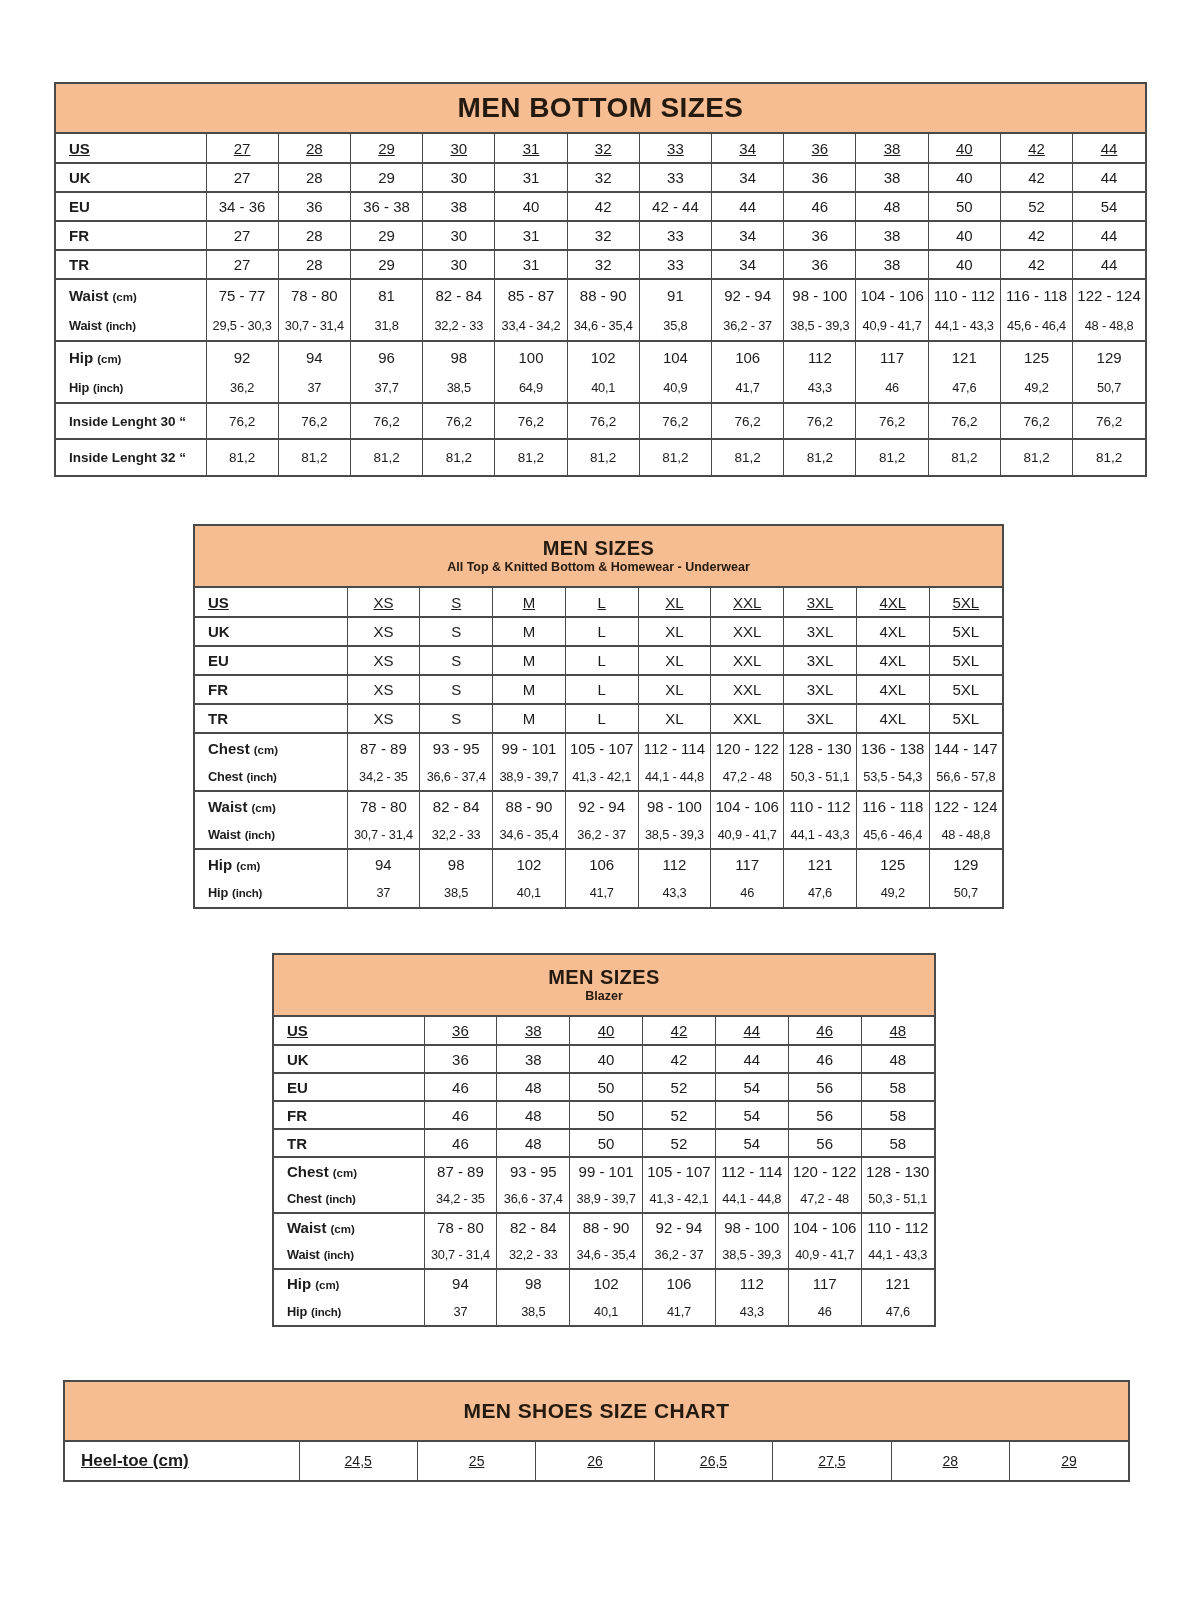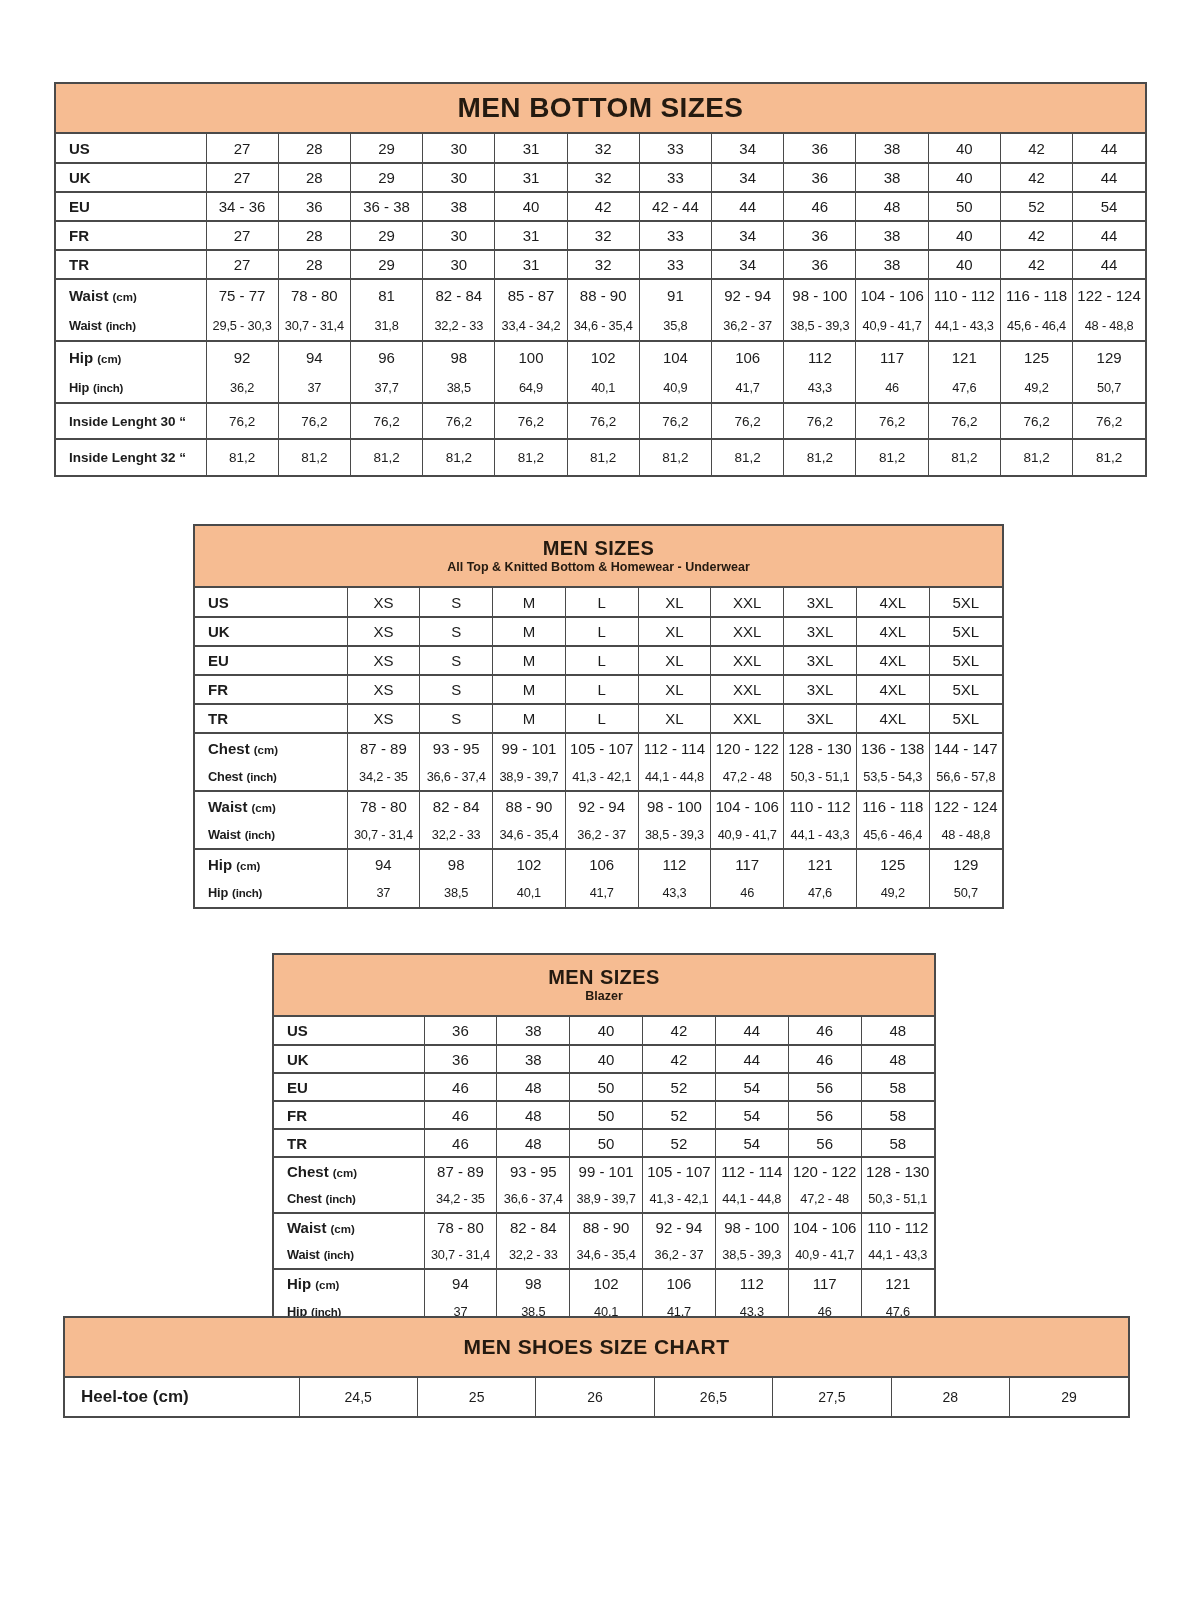--- a/index.html
+++ b/index.html
@@ -10,39 +10,39 @@
   }
   *{box-sizing:border-box;margin:0;padding:0;}
   html,body{background:#ffffff;}
   body{font-family:"Liberation Sans", sans-serif;color:var(--ink);}
   .page{position:relative;width:1200px;height:1605px;background:#ffffff;overflow:hidden;}
 
   .chart{position:absolute;border:2px solid var(--border);background:#ffffff;}
   #t0{left:54px;top:82px;width:1093px;}
   #t1{left:193px;top:524px;width:811px;}
   #t2{left:272px;top:953px;width:664px;}
-  #t3{left:63px;top:1316px;width:1067px;}
+  #t3{left:63px;top:1380px;width:1067px;}
 
   .band{background:var(--peach);border-bottom:2px solid var(--border);
         display:flex;flex-direction:column;justify-content:center;align-items:center;}
   #t0 .band{height:50px;}
   #t1 .band{height:62px;}
   #t2 .band{height:62px;}
   #t3 .band{height:60px;}
   .title{font-weight:700;color:var(--title);letter-spacing:.4px;}
   #t0 .title{font-size:28px;}
   #t1 .title,#t2 .title{font-size:20px;line-height:1.15;}
   #t3 .title{font-size:21px;}
   .subtitle{font-weight:700;color:var(--title);font-size:12.5px;line-height:1.2;}
   .subtitle:empty{display:none;}
 
   table{width:100%;border-collapse:collapse;table-layout:fixed;}
   td{text-align:center;vertical-align:middle;white-space:nowrap;overflow:hidden;
      border-top:2px solid var(--border);color:var(--ink);}
-  tbody tr:first-child td{border-top:none;}
+  tbody tr:first-child td{border-top:none;text-decoration:underline;}
   tr.nosep td{border-top:none;}
   td + td{border-left:1px solid var(--border);}
 
   td.label{text-align:left;padding-left:13px;font-weight:700;font-size:15px;}
   .unit{font-size:11.5px;font-weight:600;margin-left:4px;}
   .unit:empty{display:none;}
 
   .r-size td{height:29px;font-size:15px;}
   .r-cm td{height:31px;font-size:15px;}
   .r-inch td{height:31px;font-size:12.8px;letter-spacing:-.2px;}

